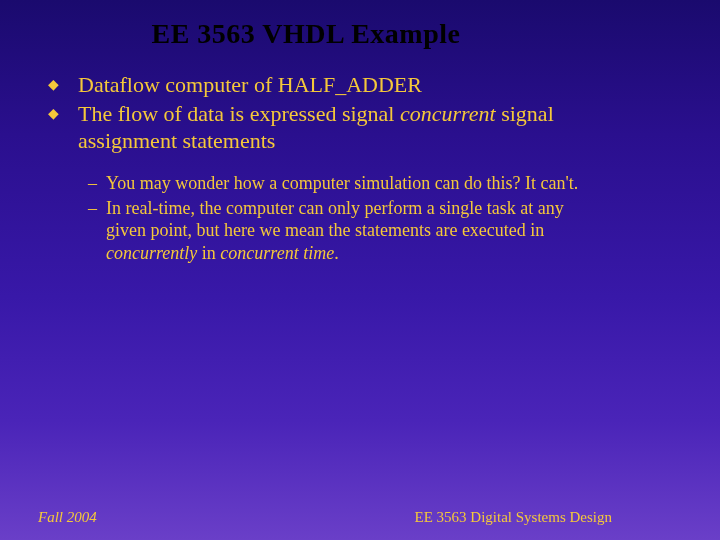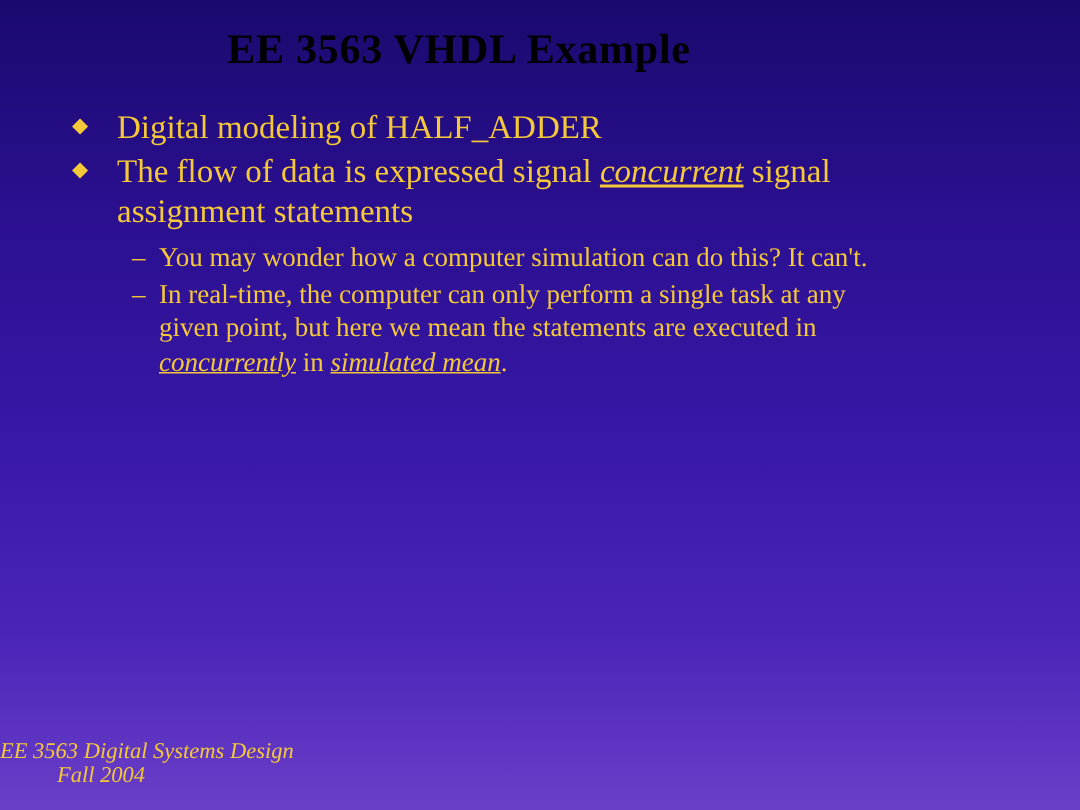--- a/index.html
+++ b/index.html
@@ -40,74 +40,73 @@
     content: "◆";
     position: absolute;
     left: 0;
     top: 4px;
     font-size: 14px;
     color: #f5c83a;
   }
   ul.sub {
     list-style: none;
     padding-left: 58px;
-    margin-top: 6px;
+    margin-top: 18px;
   }
   ul.sub > li {
     position: relative;
     padding-left: 18px;
     font-size: 18px;
     line-height: 1.25;
     margin-bottom: 2px;
     color: #f5c83a;
   }
   ul.sub > li::before {
     content: "–";
     position: absolute;
     left: 0;
     top: 0;
     color: #f5c83a;
   }
-  .italic { font-style: italic; text-decoration: underline; }
+  .italic { font-style: italic; }
   .footer {
     position: absolute;
     bottom: 14px;
     left: 0;
     width: 100%;
     font-size: 15px;
     color: #f5c83a;
   }
   .footer-left {
     position: absolute;
     left: 38px;
     bottom: 0;
     font-style: italic;
   }
   .footer-center {
     position: absolute;
     left: 0;
     right: 0;
-    text-align: left;
-    bottom: 16px;
-    font-style: italic;
+    text-align: right;
+    bottom: 0;
   }
 </style>
 </head>
 <body>
 
 <div class="slide">
   <h1 class="title">EE 3563 VHDL Example</h1>
 
   <ul class="main">
-    <li><span>Digital modeling of HALF_ADDER</span></li>
+    <li><span>Dataflow computer of HALF_ADDER</span></li>
     <li><span>The flow of data is expressed signal </span><span class="italic">concurrent</span><span> signal assignment statements</span></li>
   </ul>
 
   <ul class="sub">
     <li><span>You may wonder how a computer simulation can do this?  It can't.</span></li>
-    <li><span>In real-time, the computer can only perform a single task at any given point, but here we mean the statements are executed in </span><span class="italic">concurrently</span><span> in </span><span class="italic">simulated mean</span><span>.</span></li>
+    <li><span>In real-time, the computer can only perform a single task at any given point, but here we mean the statements are executed in </span><span class="italic">concurrently</span><span> in </span><span class="italic">concurrent time</span><span>.</span></li>
   </ul>
 
   <div class="footer">
     <div class="footer-left">Fall 2004</div>
     <div class="footer-center">EE 3563 Digital Systems Design</div>
   </div>
 </div>
 
 </body></html>

